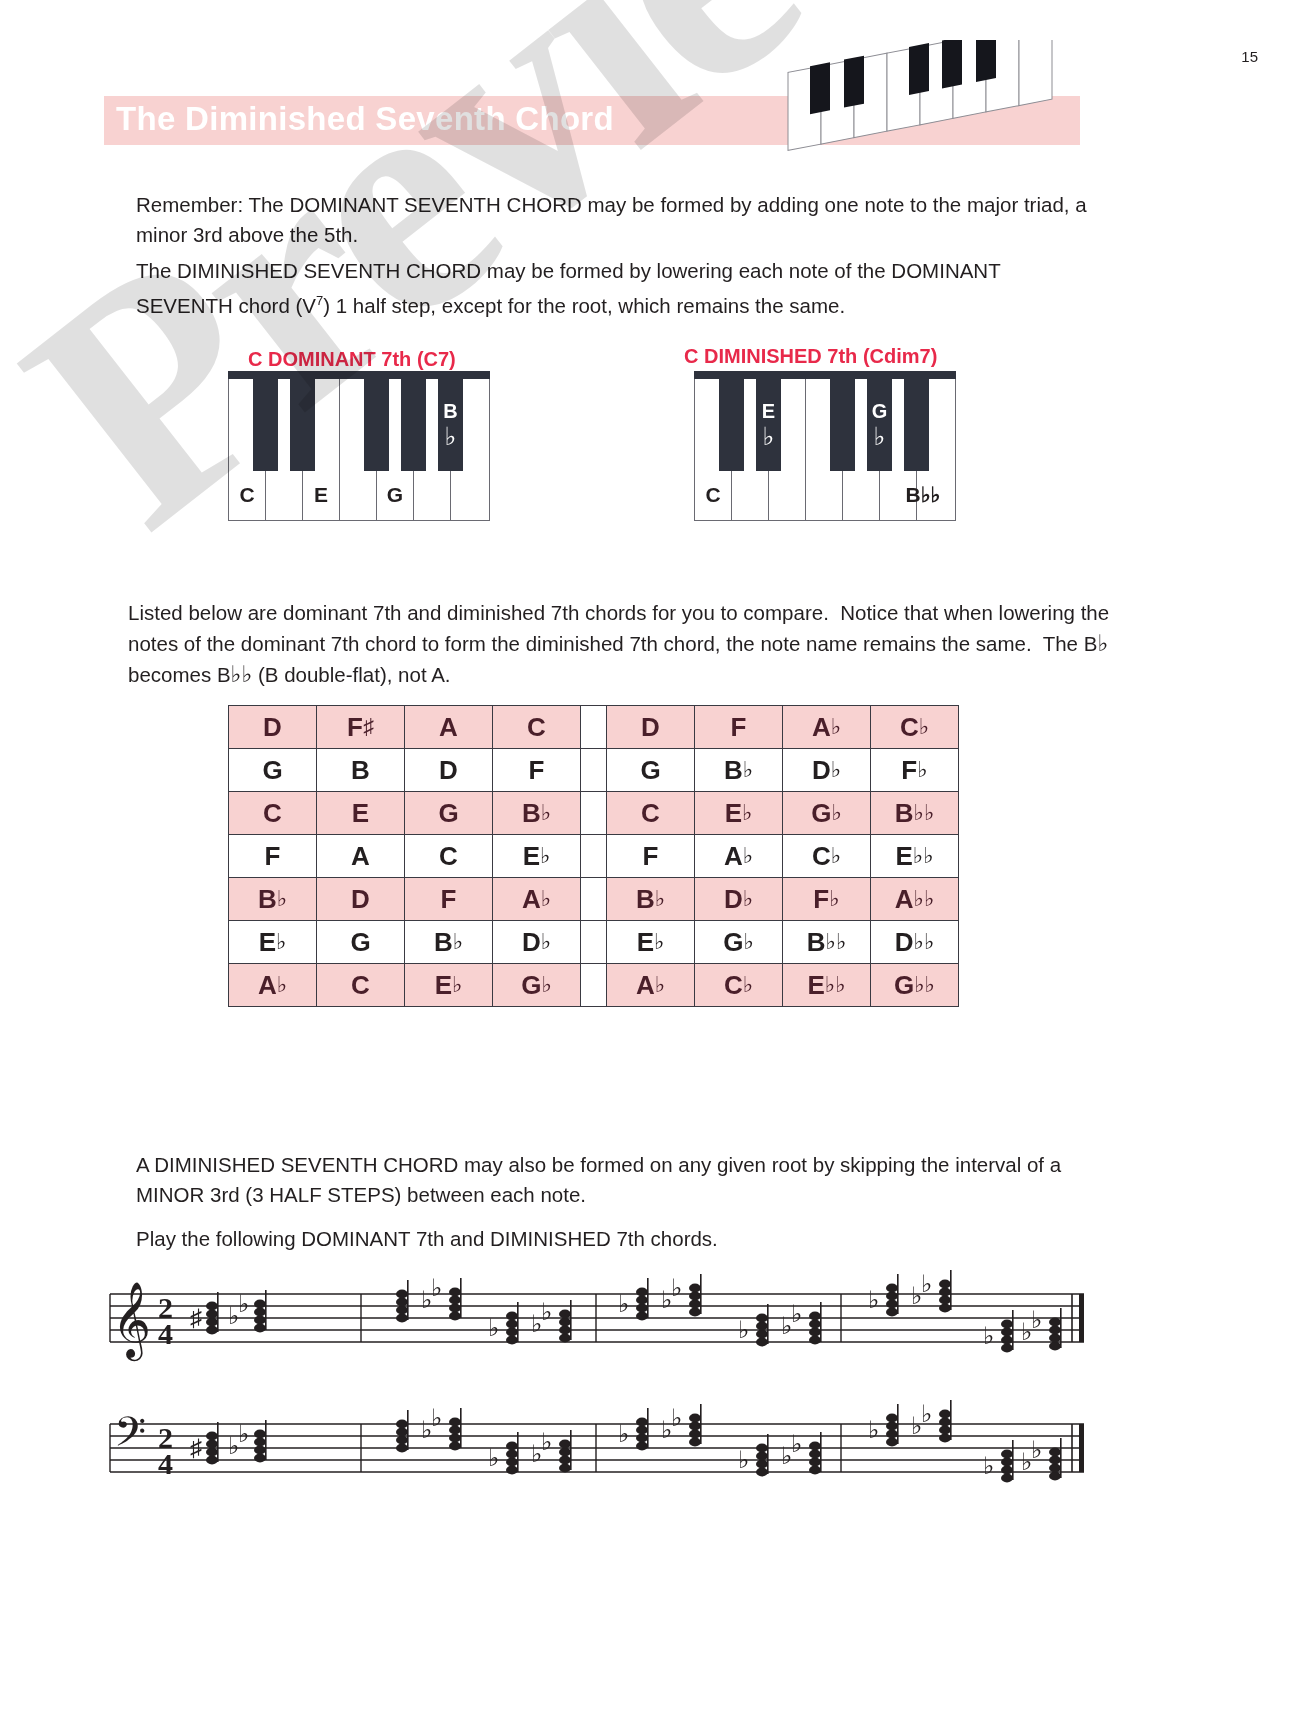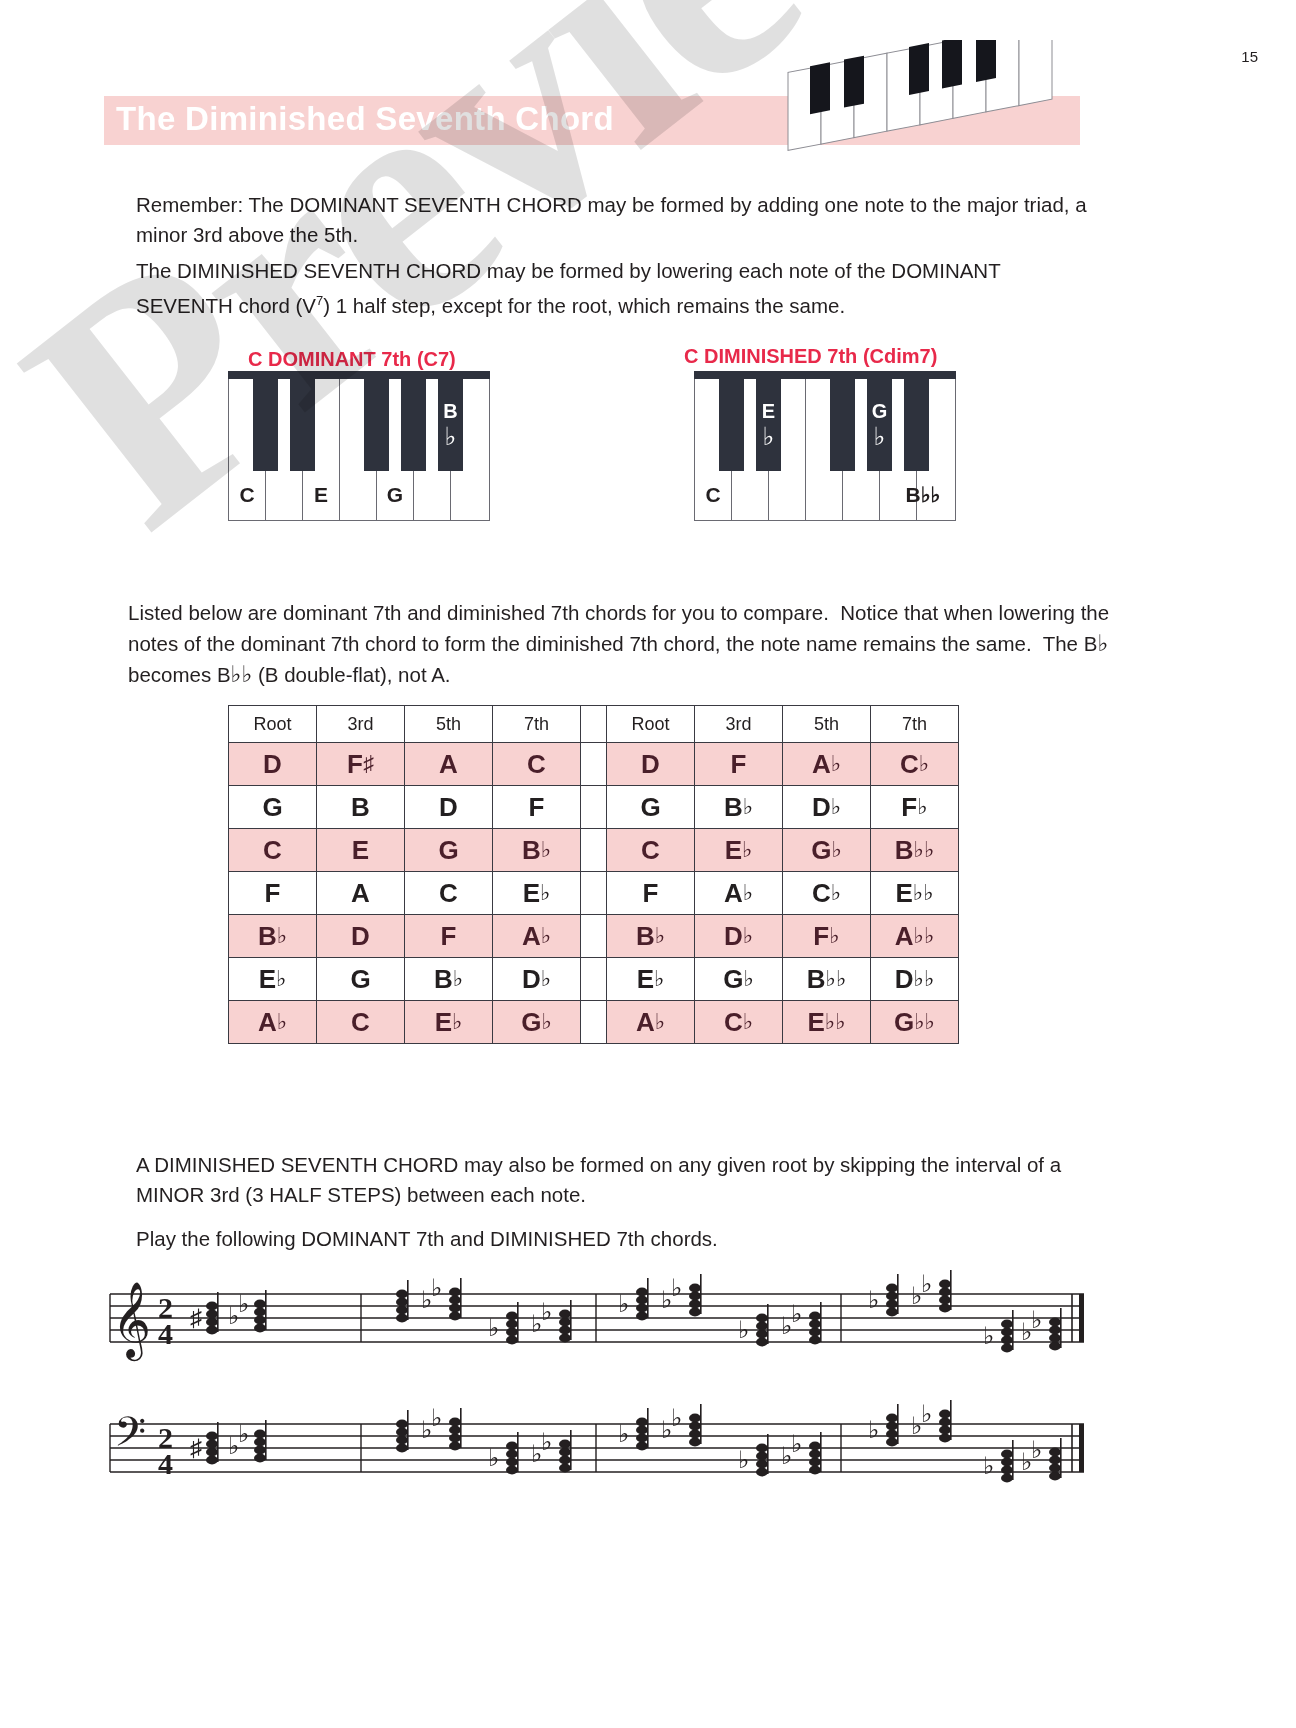--- a/index.html
+++ b/index.html
@@ -248,31 +248,20 @@
     <span>G</span>
     <span class="acc">♭</span>
   </div>
 
   <div class="wlabel" style="left:0px;   top:112px; width:38px;">C</div>
   <div class="wlabel" style="left:199px; top:112px; width:60px;">B♭♭</div>
 </div>
 
 <table id="chord-table">
   <thead>
-    <tr>
-      <th class="col-head">Root</th>
-      <th class="col-head">3rd</th>
-      <th class="col-head">5th</th>
-      <th class="col-head">7th</th>
-      <th class="spacer-head"></th>
-      <th class="col-head">Root</th>
-      <th class="col-head">3rd</th>
-      <th class="col-head">5th</th>
-      <th class="col-head">7th</th>
-    </tr>
   </thead>
   <tbody id="chord-table-body">
       <tr class="pink">
         <td class="note">D</td>
         <td class="note">F<span class="acc-sm">♯</span></td>
         <td class="note">A</td>
         <td class="note">C</td>
         <td class="spacer"></td>
         <td class="note">D</td>
         <td class="note">F</td>

